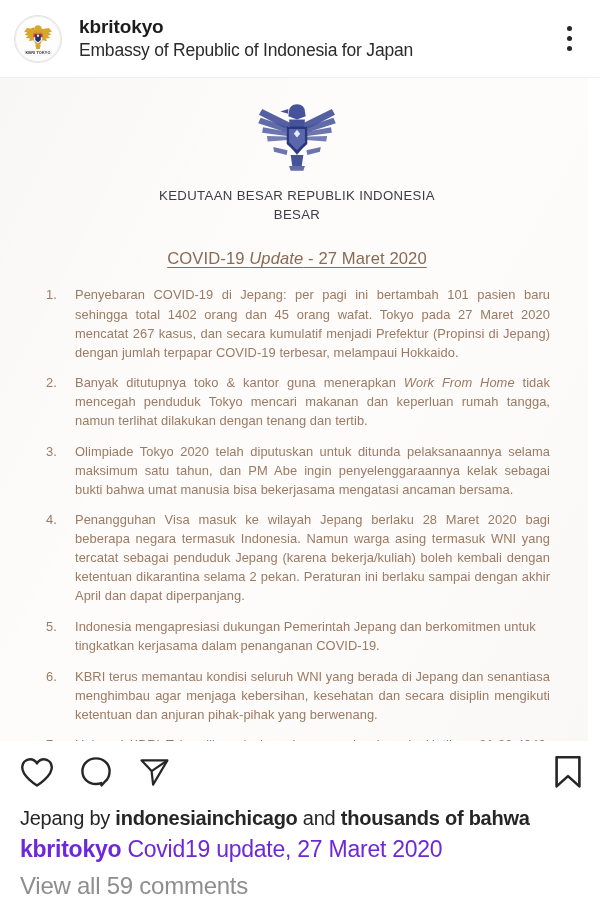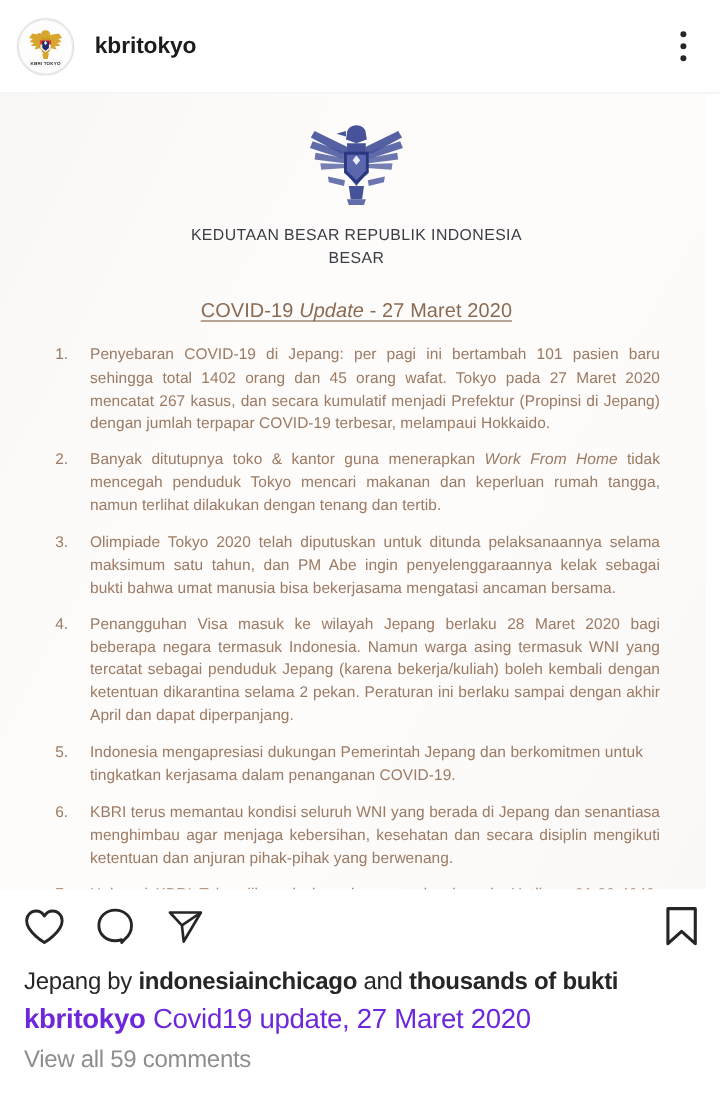--- a/index.html
+++ b/index.html
@@ -102,21 +102,21 @@
     font-size:20px; line-height:1.32; color:#262626;
     letter-spacing:-0.25px; word-spacing:0px;
   }
   .liked-by b{ font-weight:bold; }
   .caption{
     font-size:23px; line-height:1.38; color:#6d28d9;
     letter-spacing:-0.25px; margin-top:3px;
   }
   .caption b{ font-weight:bold; }
   .view-comments{
-    font-size:20px; line-height:1.35; color:#8e8e8e;
+    font-size:24px; line-height:1.35; color:#8e8e8e;
     letter-spacing:-0.25px; margin-top:4px;
   }
 </style>
 </head>
 <body>
 
 <div class="post-header">
 
   <div class="avatar">
     <svg viewBox="0 0 100 100" aria-hidden="true">
@@ -137,20 +137,21 @@
 
       <path d="M44 62 L56 62 L54 72 L46 72 Z" fill="#d8a62c"></path>
 
       <rect x="21" y="74" width="58" height="11" rx="2" fill="#ffffff" stroke="#d9d9d9" stroke-width="0.6"></rect>
       <text x="50" y="82.3" font-family="Liberation Sans, sans-serif" font-size="8.2" font-weight="bold" fill="#2a2a2a" text-anchor="middle" letter-spacing="0.3">KBRI TOKYO</text>
     </svg>
   </div>
 
   <div class="header-text">
     <div class="account-name">kbritokyo</div>
+    <div class="account-sub">Embassy of Republic of Indonesia for Japan</div>
   </div>
 
   <div class="more-btn" aria-label="More options">
     <i></i>
     <i></i>
     <i></i>
   </div>
 </div>
 
 <div class="media">
@@ -265,18 +266,18 @@
     <span class="icon-btn" aria-label="Save">
       <svg width="28" height="34" viewBox="0 0 28 34">
         <path d="M2.6 2.2 L25.4 2.2 L25.4 31.4 L14 21.1 L2.6 31.4 Z" fill="none" stroke="#262626" stroke-width="2.6" stroke-linejoin="round"></path>
       </svg>
     </span>
   </div>
 </div>
 
 <div class="caption-area">
 
-  <div class="liked-by"><span>Jepang by </span><b>indonesiainchicago</b><span> and </span><b>thousands of bukti</b></div>
+  <div class="liked-by"><span>Jepang by </span><b>indonesiainchicago</b><span> and </span><b>thousands of bahwa</b></div>
 
   <div class="caption"><b>kbritokyo</b><span> Covid19 update, 27 Maret 2020</span></div>
 
   <div class="view-comments">View all 59 comments</div>
 </div>
 
 </body></html>

